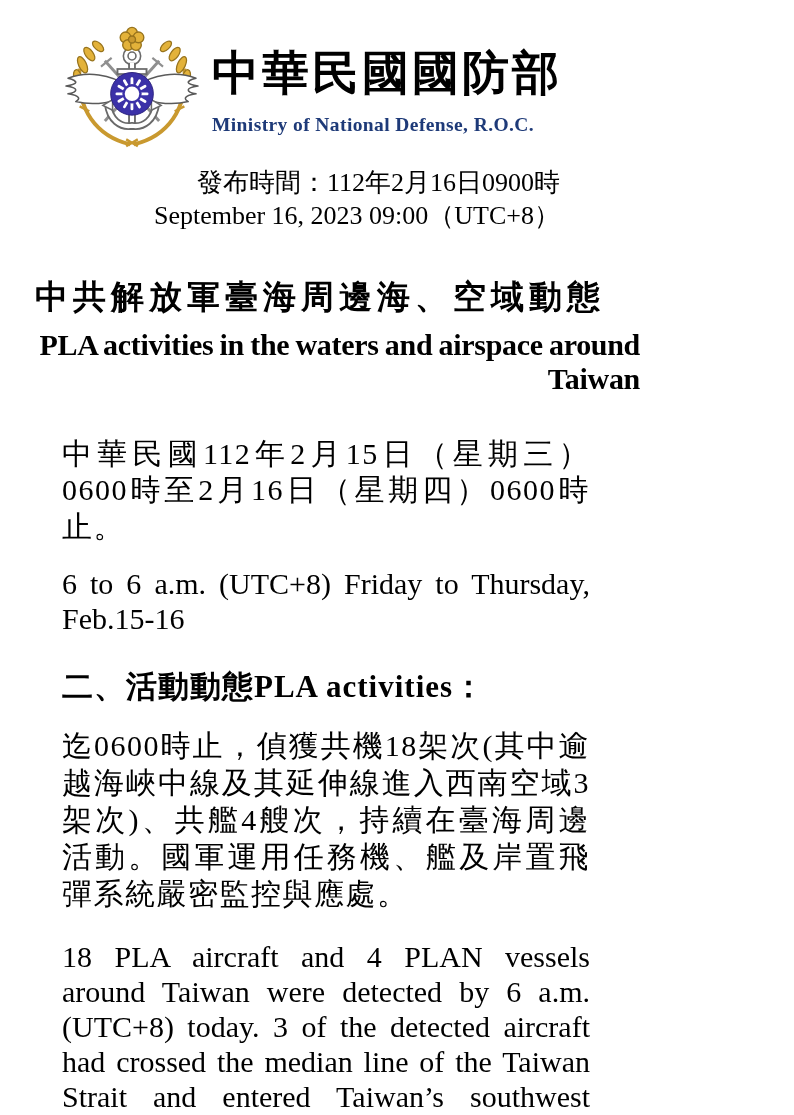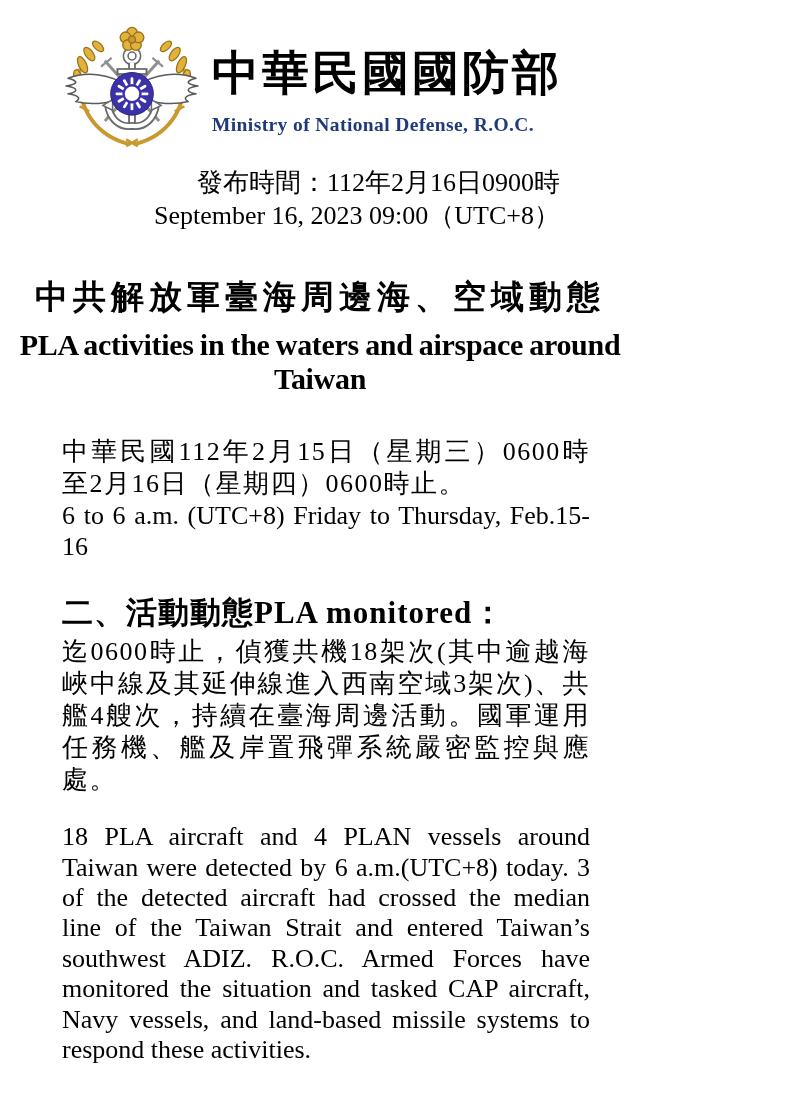--- a/index.html
+++ b/index.html
@@ -12,26 +12,26 @@
     color:#000;
   }
   .header{display:flex;align-items:flex-start;padding:24px 0 0 54px;}
   .logo{width:156px;height:128px;flex:0 0 auto;}
   .org{padding-top:24px;margin-left:2px;}
   .org-zh{font-size:47px;font-weight:700;line-height:1.08;letter-spacing:3px;white-space:nowrap;}
   .org-en{font-size:19.5px;font-weight:700;color:#1e3a78;margin-top:15px;letter-spacing:0.4px;white-space:nowrap;}
   .release{margin-top:14px;padding-right:80px;text-align:right;font-size:26px;line-height:1.28;}
   .titles{margin-top:42px;}
   .title-zh{margin:8px;text-align:center;font-size:33px;font-weight:700;letter-spacing:5px;}
-  .title-en{margin:3px 0 0;text-align:center;font-size:30px;font-weight:700;letter-spacing:-0.3px;word-spacing:-1px;}
+  .title-en{margin:3px 0 0;text-align:right;font-size:30px;font-weight:700;letter-spacing:-0.3px;word-spacing:-1px;}
   .content{padding:0 50px 0 62px;}
   .sec1{margin-top:40px;}
   .sec2{margin-top:30px;}
   .sec-head{margin:0;font-size:31px;font-weight:700;letter-spacing:1px;}
-  .body{margin:2px 0 0;font-size:26px;text-align:justify;}
+  .body{margin:20px 0 0;font-size:30px;text-align:justify;}
   .body.zh{line-height:1.23;letter-spacing:1.5px;}
   .body.en{line-height:1.17;letter-spacing:0;}
   .body.en.para2{margin-top:26px;}
 </style>
 </head>
 <body>
 
 <div class="page">
 
   <div class="header">
@@ -124,19 +124,19 @@
     <h2 class="title-en">PLA activities in the waters and airspace around Taiwan</h2>
   </div>
 
   <div class="content">
     <section class="sec1">
       <p class="body zh">中華民國112年2月15日（星期三）0600時至2月16日（星期四）0600時止。</p>
       <p class="body en">6 to 6 a.m. (UTC+8) Friday to Thursday, Feb.15-16</p>
     </section>
 
     <section class="sec2">
-      <h3 class="sec-head">二、活動動態PLA monitored：</h3>
+      <h3 class="sec-head">二、活動動態PLA activities：</h3>
       <p class="body zh">迄0600時止，偵獲共機18架次(其中逾越海峽中線及其延伸線進入西南空域3架次)、共艦4艘次，持續在臺海周邊活動。國軍運用任務機、艦及岸置飛彈系統嚴密監控與應處。</p>
       <p class="body en para2">18 PLA aircraft and 4 PLAN vessels around Taiwan were detected by 6 a.m.(UTC+8) today. 3 of the detected aircraft had crossed the median line of the Taiwan Strait and entered Taiwan’s southwest ADIZ. R.O.C. Armed Forces have monitored the situation and tasked CAP aircraft, Navy vessels, and land-based missile systems to respond these activities.</p>
     </section>
   </div>
 
 </div>
 
 </body></html>

